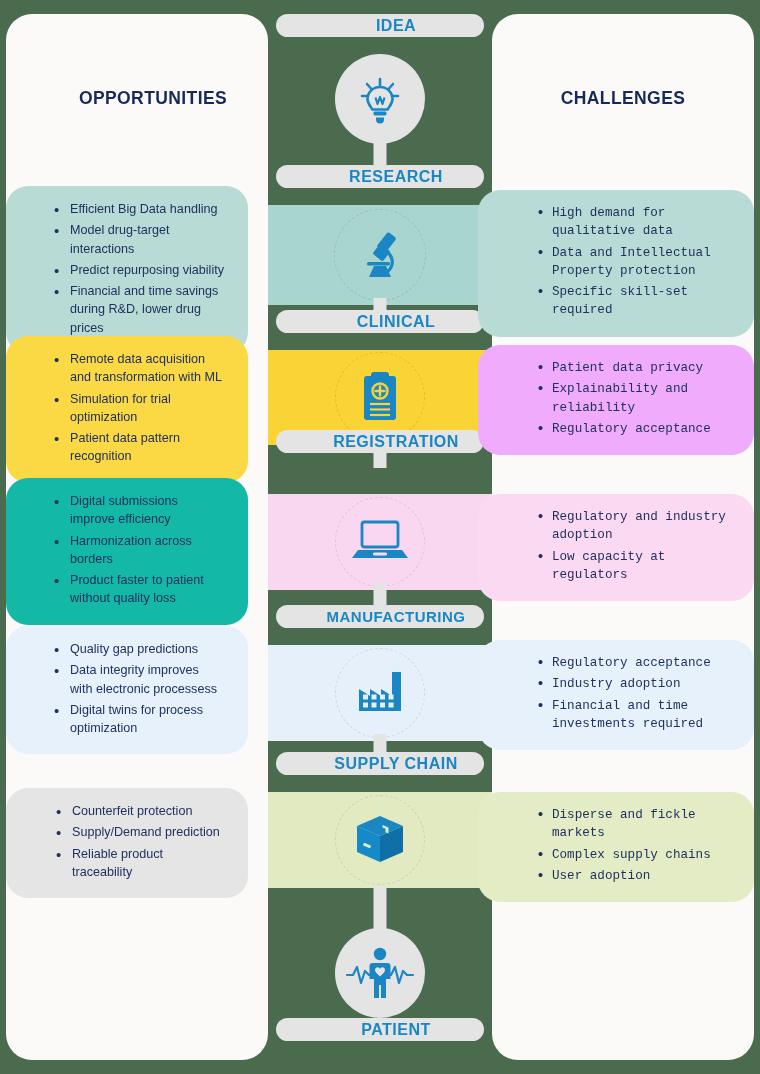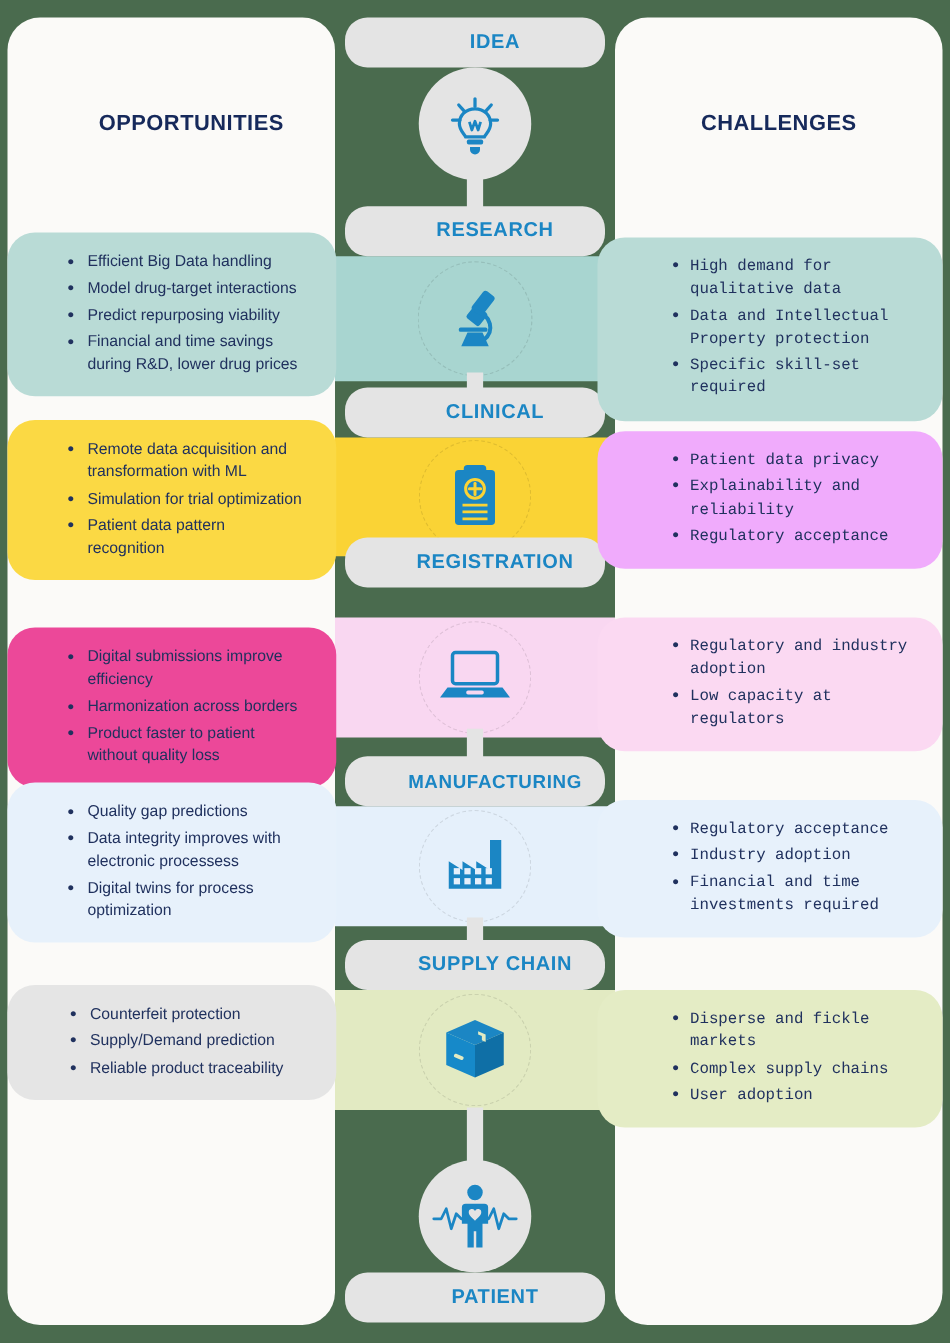--- a/index.html
+++ b/index.html
@@ -64,21 +64,21 @@
   .stem {
     position: absolute;
     left: 50%;
     transform: translateX(-50%);
     width: 13px;
     background: #e4e4e4;
   }
   .label-bar {
     position: absolute;
     left: 8px; width: 208px;
-    height: 40px;
+    height: 23px;
     background: #e4e4e4;
     border-radius: 18px;
     display: flex;
     align-items: center;
     justify-content: center;
     font-size: 16px;
     font-weight: bold;
     letter-spacing: .5px;
     color: #1b86c4;
     padding-left: 32px;
@@ -103,21 +103,21 @@
     align-items: center;
     justify-content: center;
   }
 
   
   .bubble {
     position: absolute;
     border-radius: 22px;
     padding: 14px 16px 14px 14px;
   }
-  .bubble.left  { left: 6px;  width: 263px; border-radius: 22px; }
+  .bubble.left  { left: 6px;  width: 242px; border-radius: 22px; }
   .bubble.right { left: 478px; width: 276px; border-radius: 22px; }
   .bubble ul { list-style: none; }
   .bubble li {
     position: relative;
     padding-left: 20px;
     margin-bottom: 3px;
     font-size: 12.6px;
     line-height: 1.45;
     color: #20315e;
   }
@@ -291,21 +291,21 @@
       </ul>
   </div>
   <div class="bubble right" style="top:345px; background:#f0abfc;">
     <ul>
         <li>Patient data privacy</li>
         <li>Explainability and reliability</li>
         <li>Regulatory acceptance</li>
       </ul>
   </div>
 
-  <div class="bubble left" style="top:478px; background:#ec4899;margin-top:24px;">
+  <div class="bubble left" style="top:478px; background:#14b8a6;">
     <ul>
         <li>Digital submissions improve efficiency</li>
         <li>Harmonization across borders</li>
         <li>Product faster to patient without quality loss</li>
       </ul>
   </div>
   <div class="bubble right" style="top:494px; background:#fbd9f2;">
     <ul>
         <li>Regulatory and industry adoption</li>
         <li>Low capacity at regulators</li>

